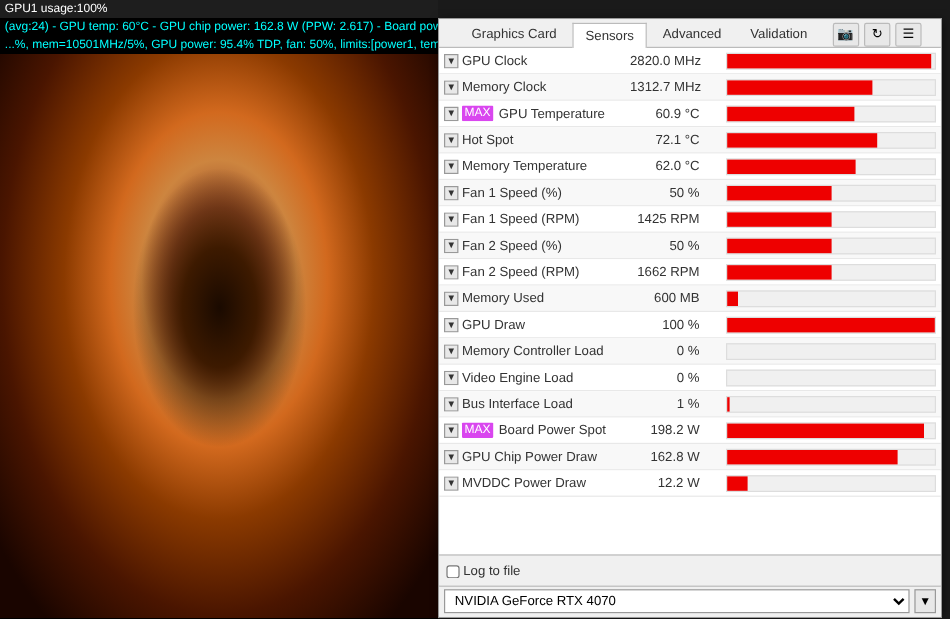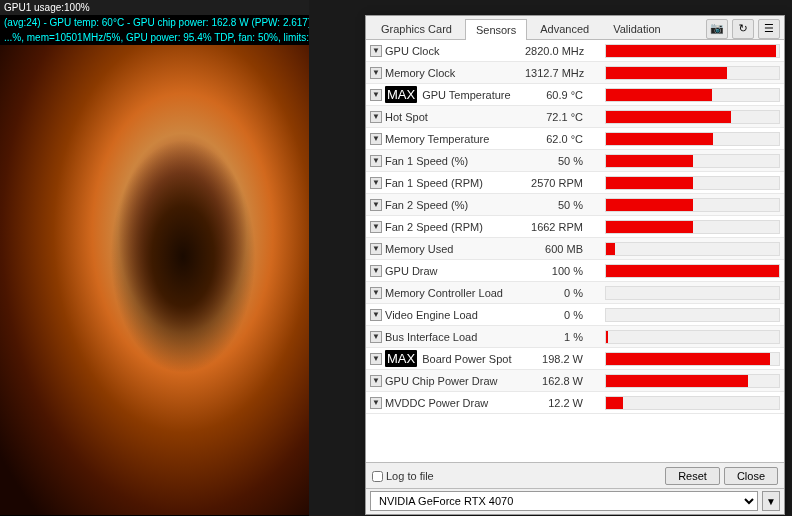--- a/index.html
+++ b/index.html
@@ -2,21 +2,21 @@
 <html><head>
   <meta charset="utf-8">
   <style>
     * { margin: 0; padding: 0; box-sizing: border-box; }
     body { width: 792px; height: 516px; overflow: hidden; font-family: 'Segoe UI', Arial, sans-serif; font-size: 12px; background: #1a1a1a; }
 
     
     .bg-area {
       position: absolute;
       top: 0; left: 0;
-      width: 309px; height: 516px;
+      width: 365px; height: 516px;
       background: #111;
       overflow: hidden;
     }
     .bg-area-top {
       background: #1e1e1e;
       padding: 2px 4px;
       font-size: 10px;
       color: #fff;
       white-space: nowrap;
       overflow: hidden;
@@ -97,21 +97,21 @@
       color: #333;
     }
     .title-btn.close { background: #e81123; color: #fff; border-color: #e81123; }
 
     
     .tab-bar {
       display: flex;
       align-items: center;
       background: #f0f0f0;
       border-bottom: 1px solid #bbb;
-      padding: 2px 4px 0;
+      padding: 2px 16px 0;
       flex-shrink: 0;
     }
     .tab {
       padding: 4px 10px;
       font-size: 11px;
       cursor: pointer;
       color: #333;
       border: 1px solid transparent;
       border-bottom: none;
       margin-right: 2px;
@@ -182,23 +182,23 @@
     }
     .sensor-value {
       width: 80px;
       font-size: 11px;
       color: #333;
       text-align: right;
       padding-right: 22px;
       white-space: nowrap;
     }
     .sensor-badge {
-      font-size: 13px;
+      font-size: 10px;
       color: #fff;
-      background: #000000;
+      background: #d946ef;
       padding: 1px 2px;
       border-radius: 1px;
       margin-right: 2px;
     }
     .sensor-bar-container {
       flex: 1;
       height: 14px;
       background: #f0f0f0;
       position: relative;
       border: 1px solid #ddd;
@@ -357,21 +357,21 @@
         <div class="sensor-value">50 %</div>
         <div class="sensor-bar-container">
           <div class="sensor-bar" style="width: 50%;"></div>
         </div>
       </div>
       <div class="sensor-row">
         <div class="sensor-name">
           <div class="sensor-dropdown">▼</div>
           <span>Fan 1 Speed (RPM)</span>
         </div>
-        <div class="sensor-value">2570 RPM</div>
+        <div class="sensor-value">1425 RPM</div>
         <div class="sensor-bar-container">
           <div class="sensor-bar" style="width: 50%;"></div>
         </div>
       </div>
       <div class="sensor-row">
         <div class="sensor-name">
           <div class="sensor-dropdown">▼</div>
           <span>Fan 2 Speed (%)</span>
         </div>
         <div class="sensor-value">50 %</div>
@@ -470,24 +470,20 @@
           <div class="sensor-bar" style="width: 10%;"></div>
         </div>
       </div>
     </div>
 
   <div class="bottom-bar">
     <label class="checkbox-label">
       <input type="checkbox" style="">
       <span>Log to file</span>
     </label>
-    <div class="bottom-right">
-      <button class="bottom-btn">Reset</button>
-      <button class="bottom-btn">Close</button>
-    </div>
   </div>
 
   <div class="gpu-bar">
     <select class="gpu-select">
       <option>NVIDIA GeForce RTX 4070</option>
     </select>
     <div class="gpu-arrow">▼</div>
   </div>
 
 </div>

